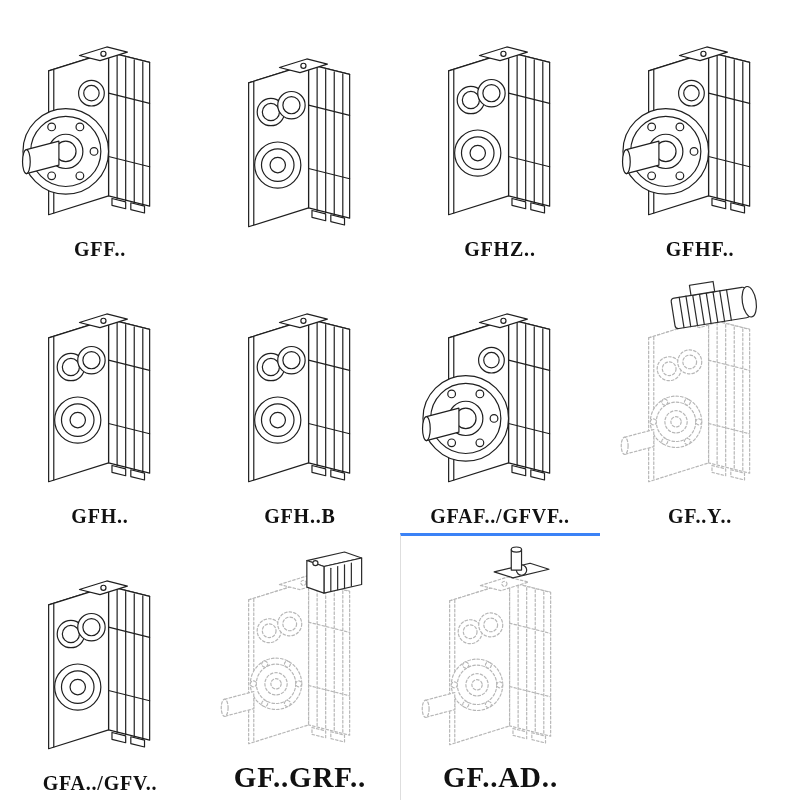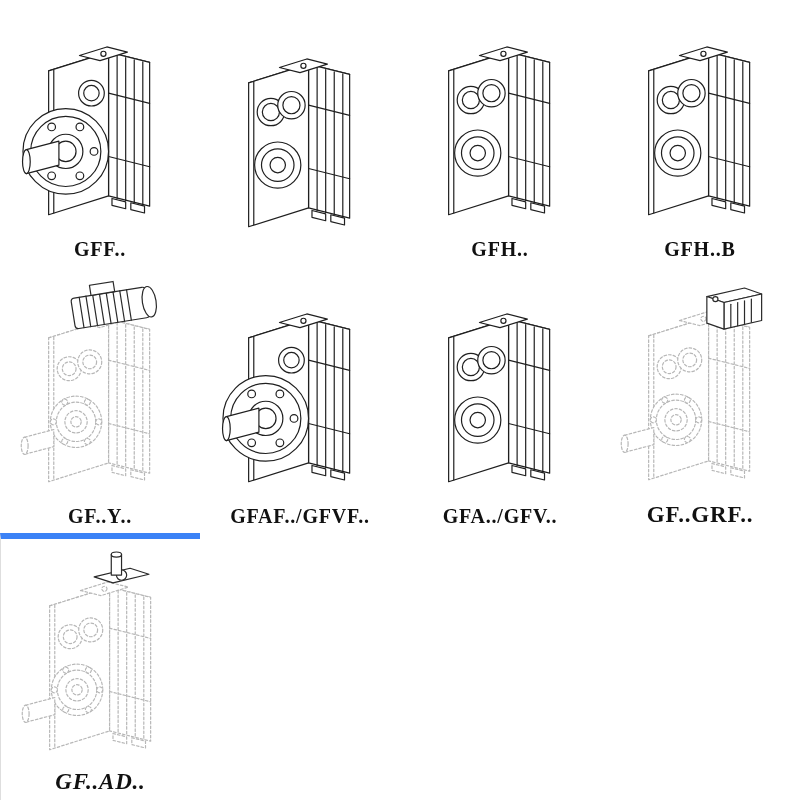--- a/index.html
+++ b/index.html
@@ -43,25 +43,24 @@
   .lbl {
     font-weight: 700;
     font-size: 20px;
     letter-spacing: 0.8px;
     color: #111111;
     text-align: center;
     line-height: 1.1;
     margin-top: 2px;
     white-space: nowrap;
   }
-  .lbl.lg { font-size: 23px; }
+  .lbl.lg { font-size: 29px; }
   .boxed {
     border-left: 1px solid #dedede;
-    border-top: 6px solid #3b82f6;
-    font-style: italic;
+    border-top: 3px solid #3b82f6;
   }
   
   .dwg {
     stroke: currentColor;
     fill: #ffffff;
     stroke-width: 1.4;
     stroke-linejoin: round;
     stroke-linecap: round;
   }
   .dark-drawing  { color: #1f1f1f; }
@@ -208,65 +207,81 @@
   </figure>
 
   <figure class="cell">
     <div class="art">
       <svg viewBox="0 0 200 250" class="dark-drawing">
           <use href="#type-cover"></use>
         </svg>
     </div>
   </figure>
 
-
+  <figure class="cell">
+    <div class="art">
+      <svg viewBox="0 0 200 250" class="dark-drawing">
+          <use href="#type-cover"></use>
+        </svg>
+    </div>
+    <figcaption class="lbl">GFHZ..</figcaption>
+  </figure>
+
+  <figure class="cell">
+    <div class="art">
+      <svg viewBox="0 0 200 250" class="dark-drawing">
+          <use href="#type-flange"></use>
+        </svg>
+    </div>
+    <figcaption class="lbl">GFHF..</figcaption>
+  </figure>
 
   <figure class="cell">
     <div class="art">
       <svg viewBox="0 0 200 250" class="dark-drawing">
           <use href="#type-cover"></use>
         </svg>
     </div>
     <figcaption class="lbl">GFH..</figcaption>
   </figure>
 
   <figure class="cell">
     <div class="art">
       <svg viewBox="0 0 200 250" class="dark-drawing">
           <use href="#type-cover"></use>
         </svg>
     </div>
     <figcaption class="lbl">GFH..B</figcaption>
   </figure>
 
+
+  <figure class="cell">
+    <div class="art">
+      <svg viewBox="0 0 200 250" class="dark-drawing">
+          <use href="#type-flange"></use>
+        </svg>
+    </div>
+    <figcaption class="lbl">GFAF../GFVF..</figcaption>
+  </figure>
 
   <figure class="cell">
     <div class="art">
       <svg viewBox="0 0 200 250" class="light-drawing">
         <use href="#type-light"></use>
         <g class="hard">
             <use href="#motor"></use>
           </g>
       </svg>
     </div>
     <figcaption class="lbl">GF..Y..</figcaption>
   </figure>
 
   <figure class="cell">
     <div class="art">
       <svg viewBox="0 0 200 250" class="dark-drawing">
-          <use href="#type-flange"></use>
-        </svg>
-    </div>
-    <figcaption class="lbl">GFAF../GFVF..</figcaption>
-  </figure>
-
-  <figure class="cell">
-    <div class="art">
-      <svg viewBox="0 0 200 250" class="dark-drawing">
           <use href="#type-cover"></use>
         </svg>
     </div>
     <figcaption class="lbl">GFA../GFV..</figcaption>
   </figure>
 
   <figure class="cell">
     <div class="art">
       <svg viewBox="0 0 200 250" class="light-drawing">
         <use href="#type-light"></use>

